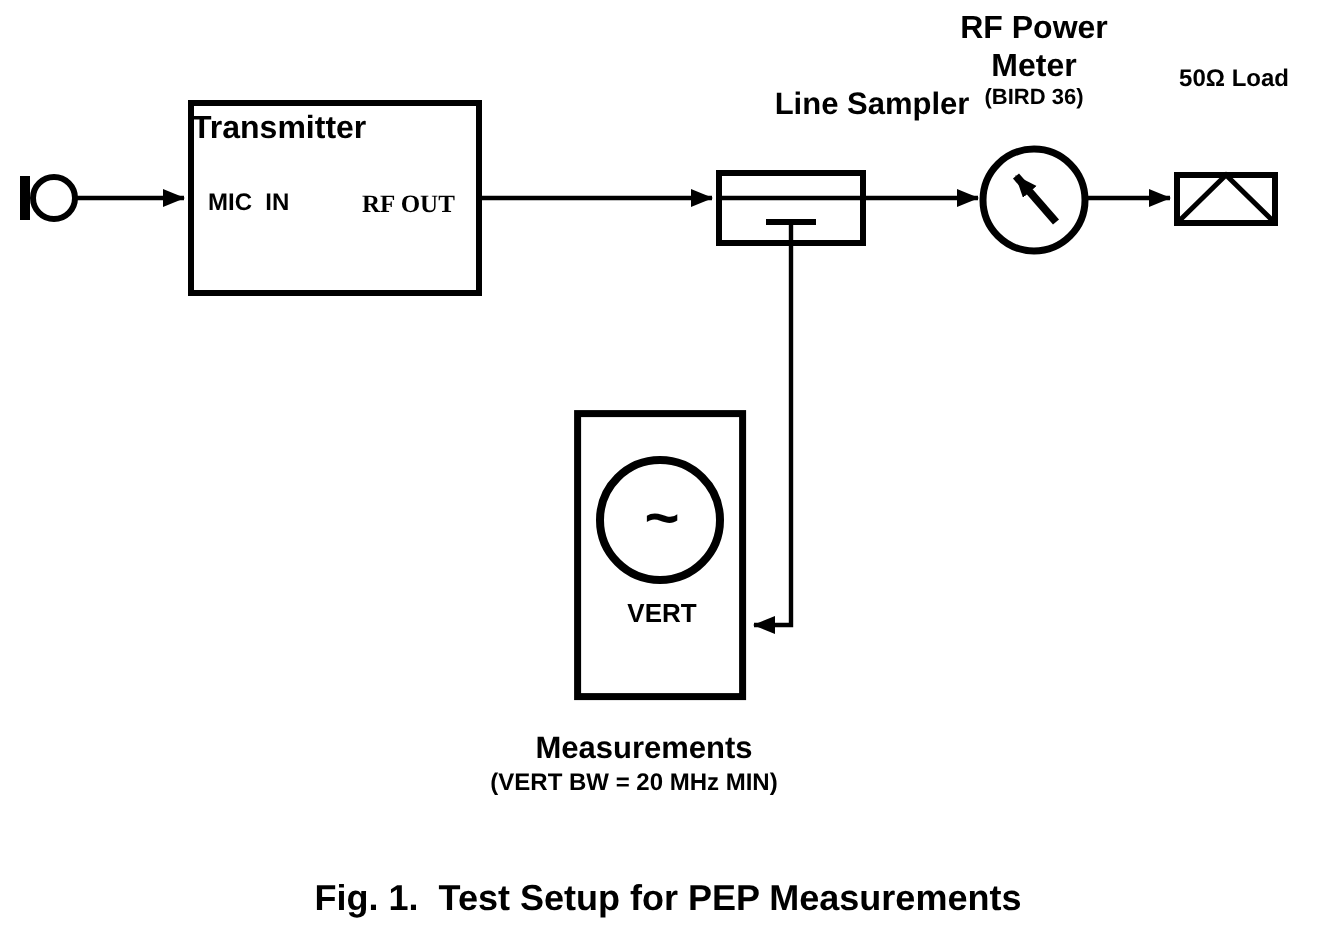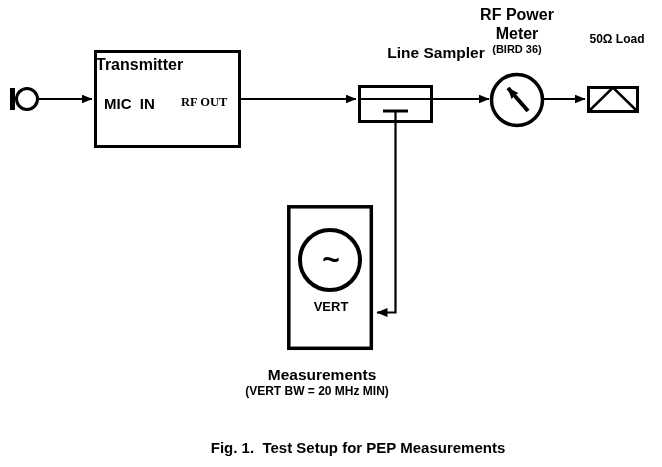--- a/index.html
+++ b/index.html
@@ -9,32 +9,32 @@
     position:relative; width:662px; height:467px;
     background:#ffffff; color:#000000; overflow:hidden;
   }
   .layer { position:absolute; left:0; top:0; }
   .lbl {
     position:absolute; font-weight:bold; color:#000000;
     white-space:pre; line-height:1.15;
   }
   .ctr { transform:translateX(-50%); }
   #tx-title   { left:96px;  top:56px;  width:144px; text-align:left; font-size:16px; }
-  #mic-in     { left:104px; top:95px;  font-size:15px; }
+  #mic-in     { left:104px; top:95px;  font-size:12px; }
   #rf-out     { left:181px; top:95px;  font-size:12.5px;font-family:Liberation Serif, serif; }
   #ls-label   { left:392px; top:44px;  font-size:15.5px;margin-left:44px; }
   #meter-l1   { left:517px; top:6px;   font-size:16px; }
   #meter-l2   { left:517px; top:25px;  font-size:16px; }
   #meter-sub  { left:517px; top:43px;  font-size:11px; }
   #load-label { left:617px; top:33px;  font-size:12px; }
   #vert-lbl   { left:331px; top:300px; font-size:13px; }
   #tilde      { left:331px; top:245px; font-size:30px; line-height:30px; }
   #osc-label  { left:322px; top:366px; font-size:15.5px; }
   #osc-sub    { left:317px; top:385px; font-size:12px; }
-  #fig-cap    { left:334px; top:439px; font-size:15px;margin-left:24px; }
+  #fig-cap    { left:334px; top:439px; font-size:18px; }
 </style>
 </head>
 <body>
 
 <div class="canvas">
 
   <svg class="layer" width="662" height="467" viewBox="0 0 662 467">
     <defs>
       <marker id="arr" markerUnits="userSpaceOnUse" markerWidth="13" markerHeight="11" refX="10.5" refY="4.5" orient="auto">
         <path d="M0,0 L11,4.5 L0,9 Z" fill="#000000"></path>

